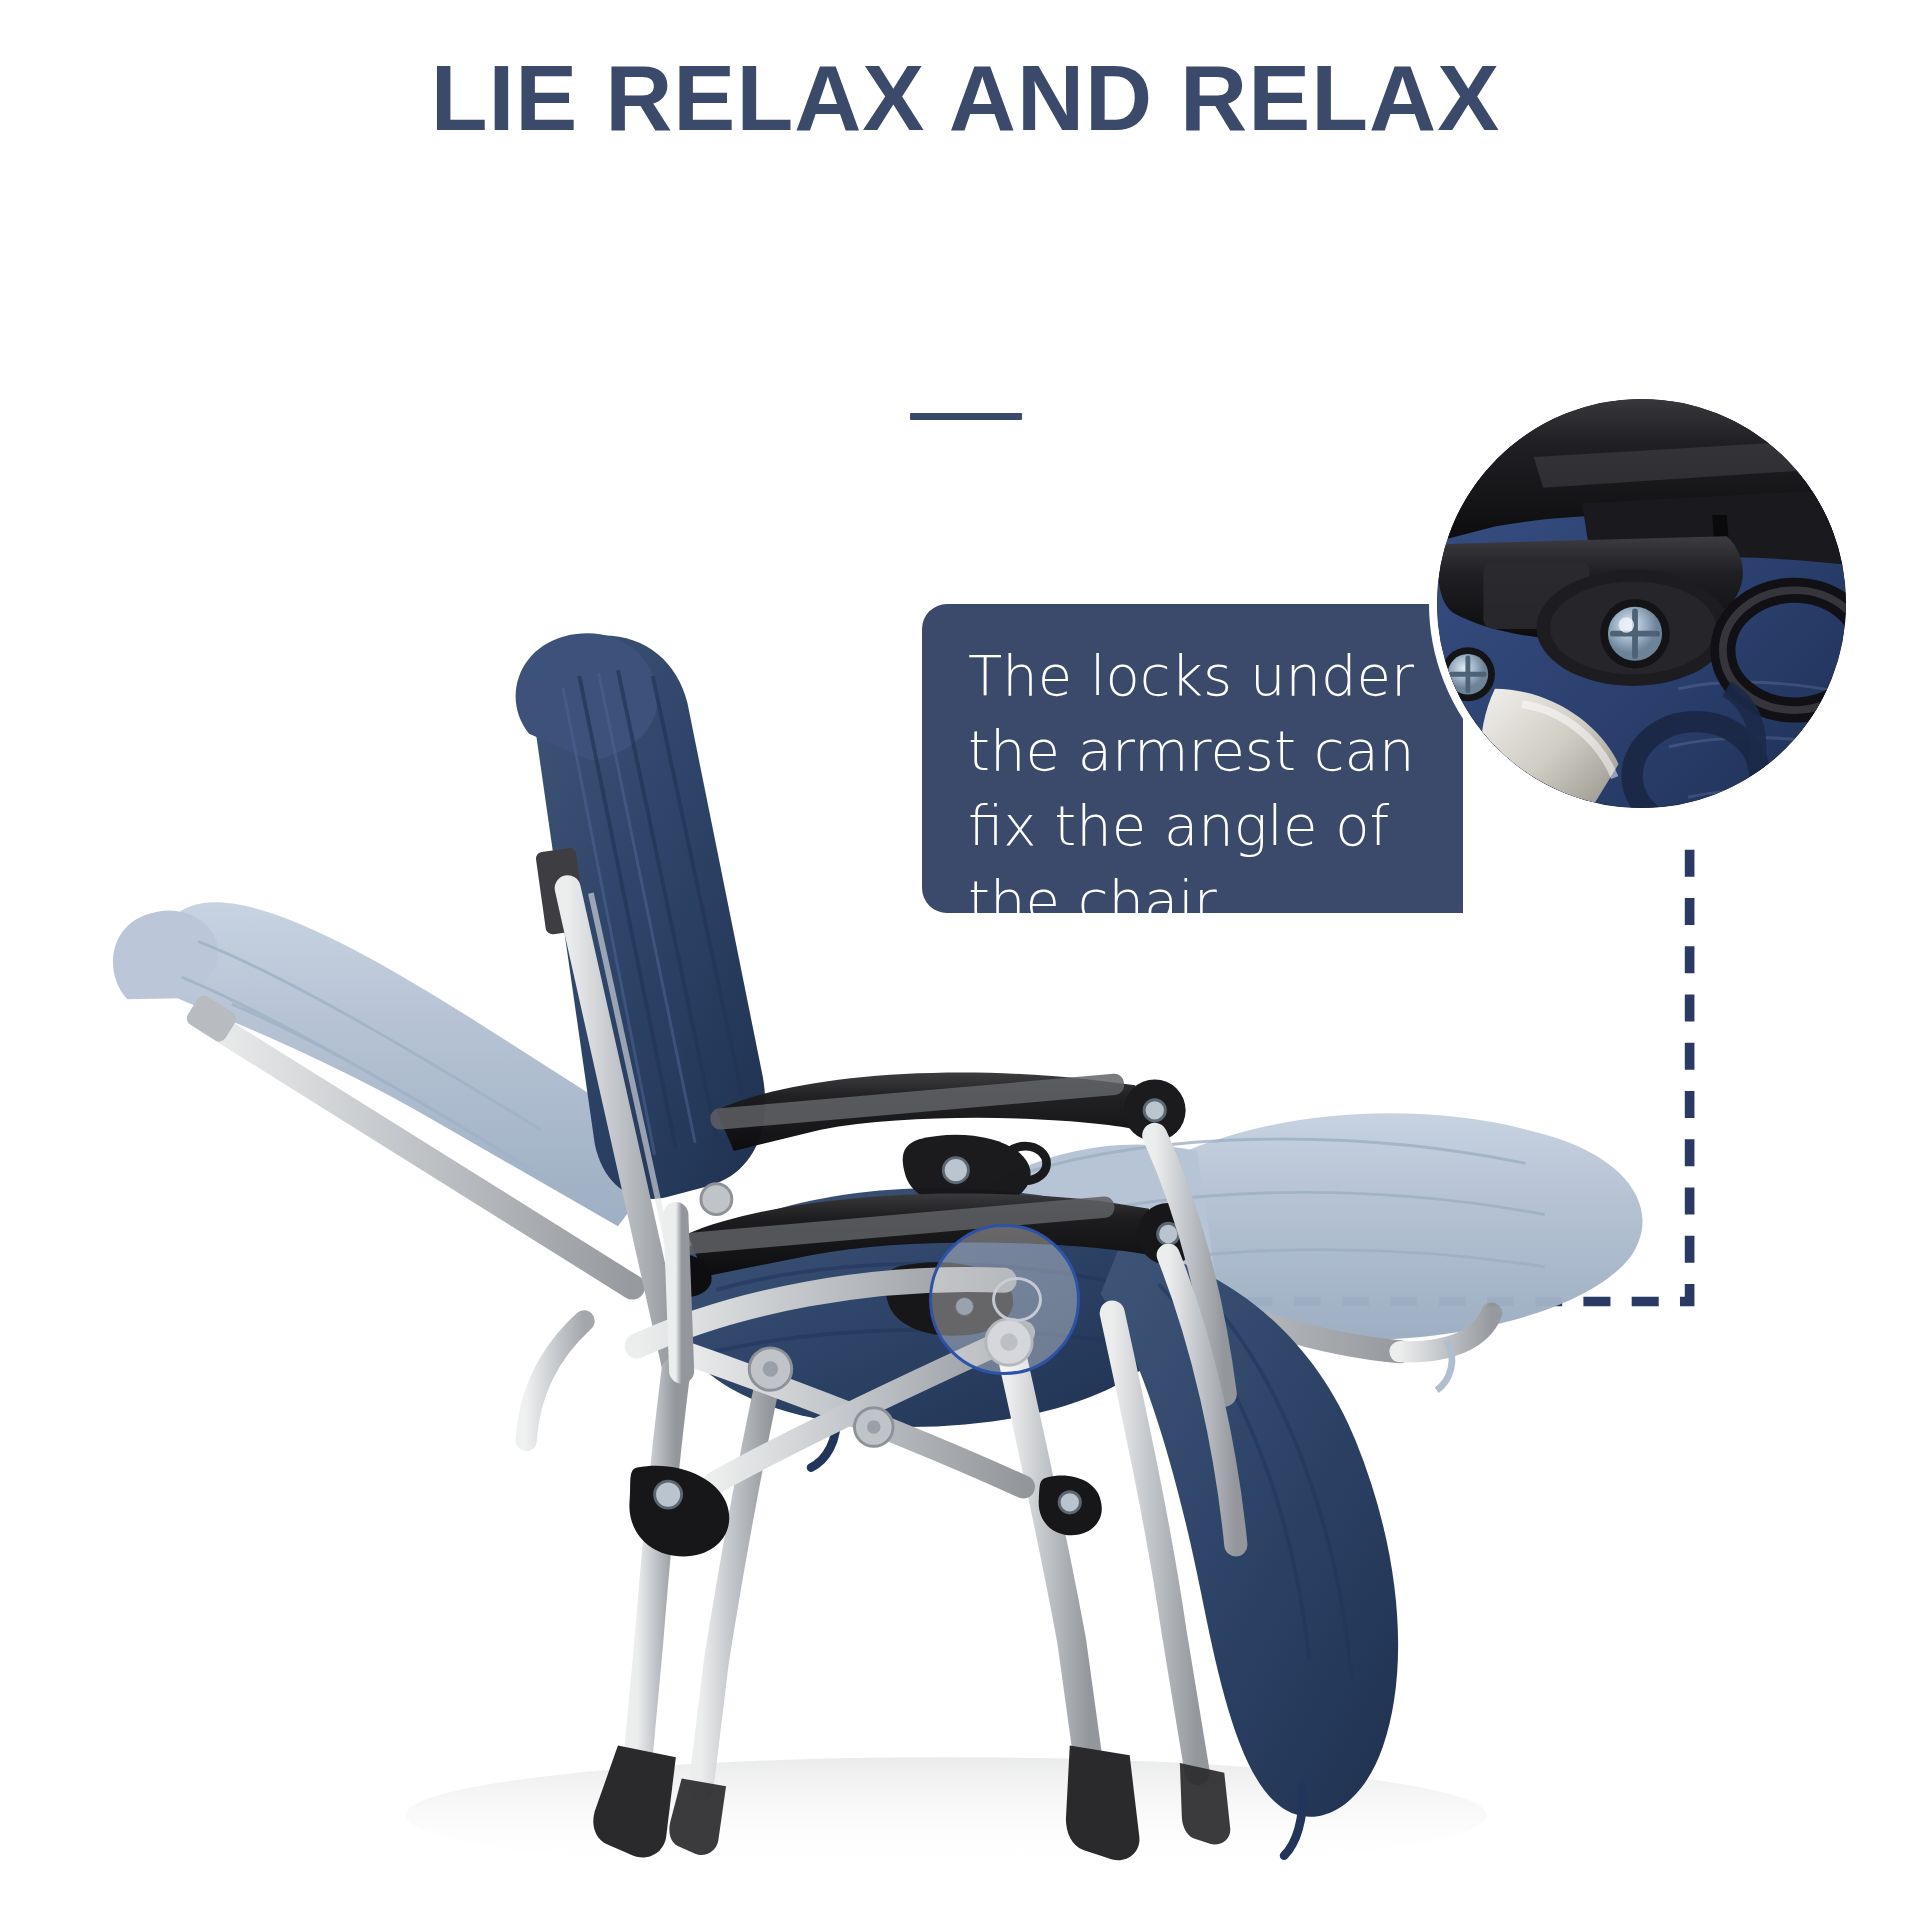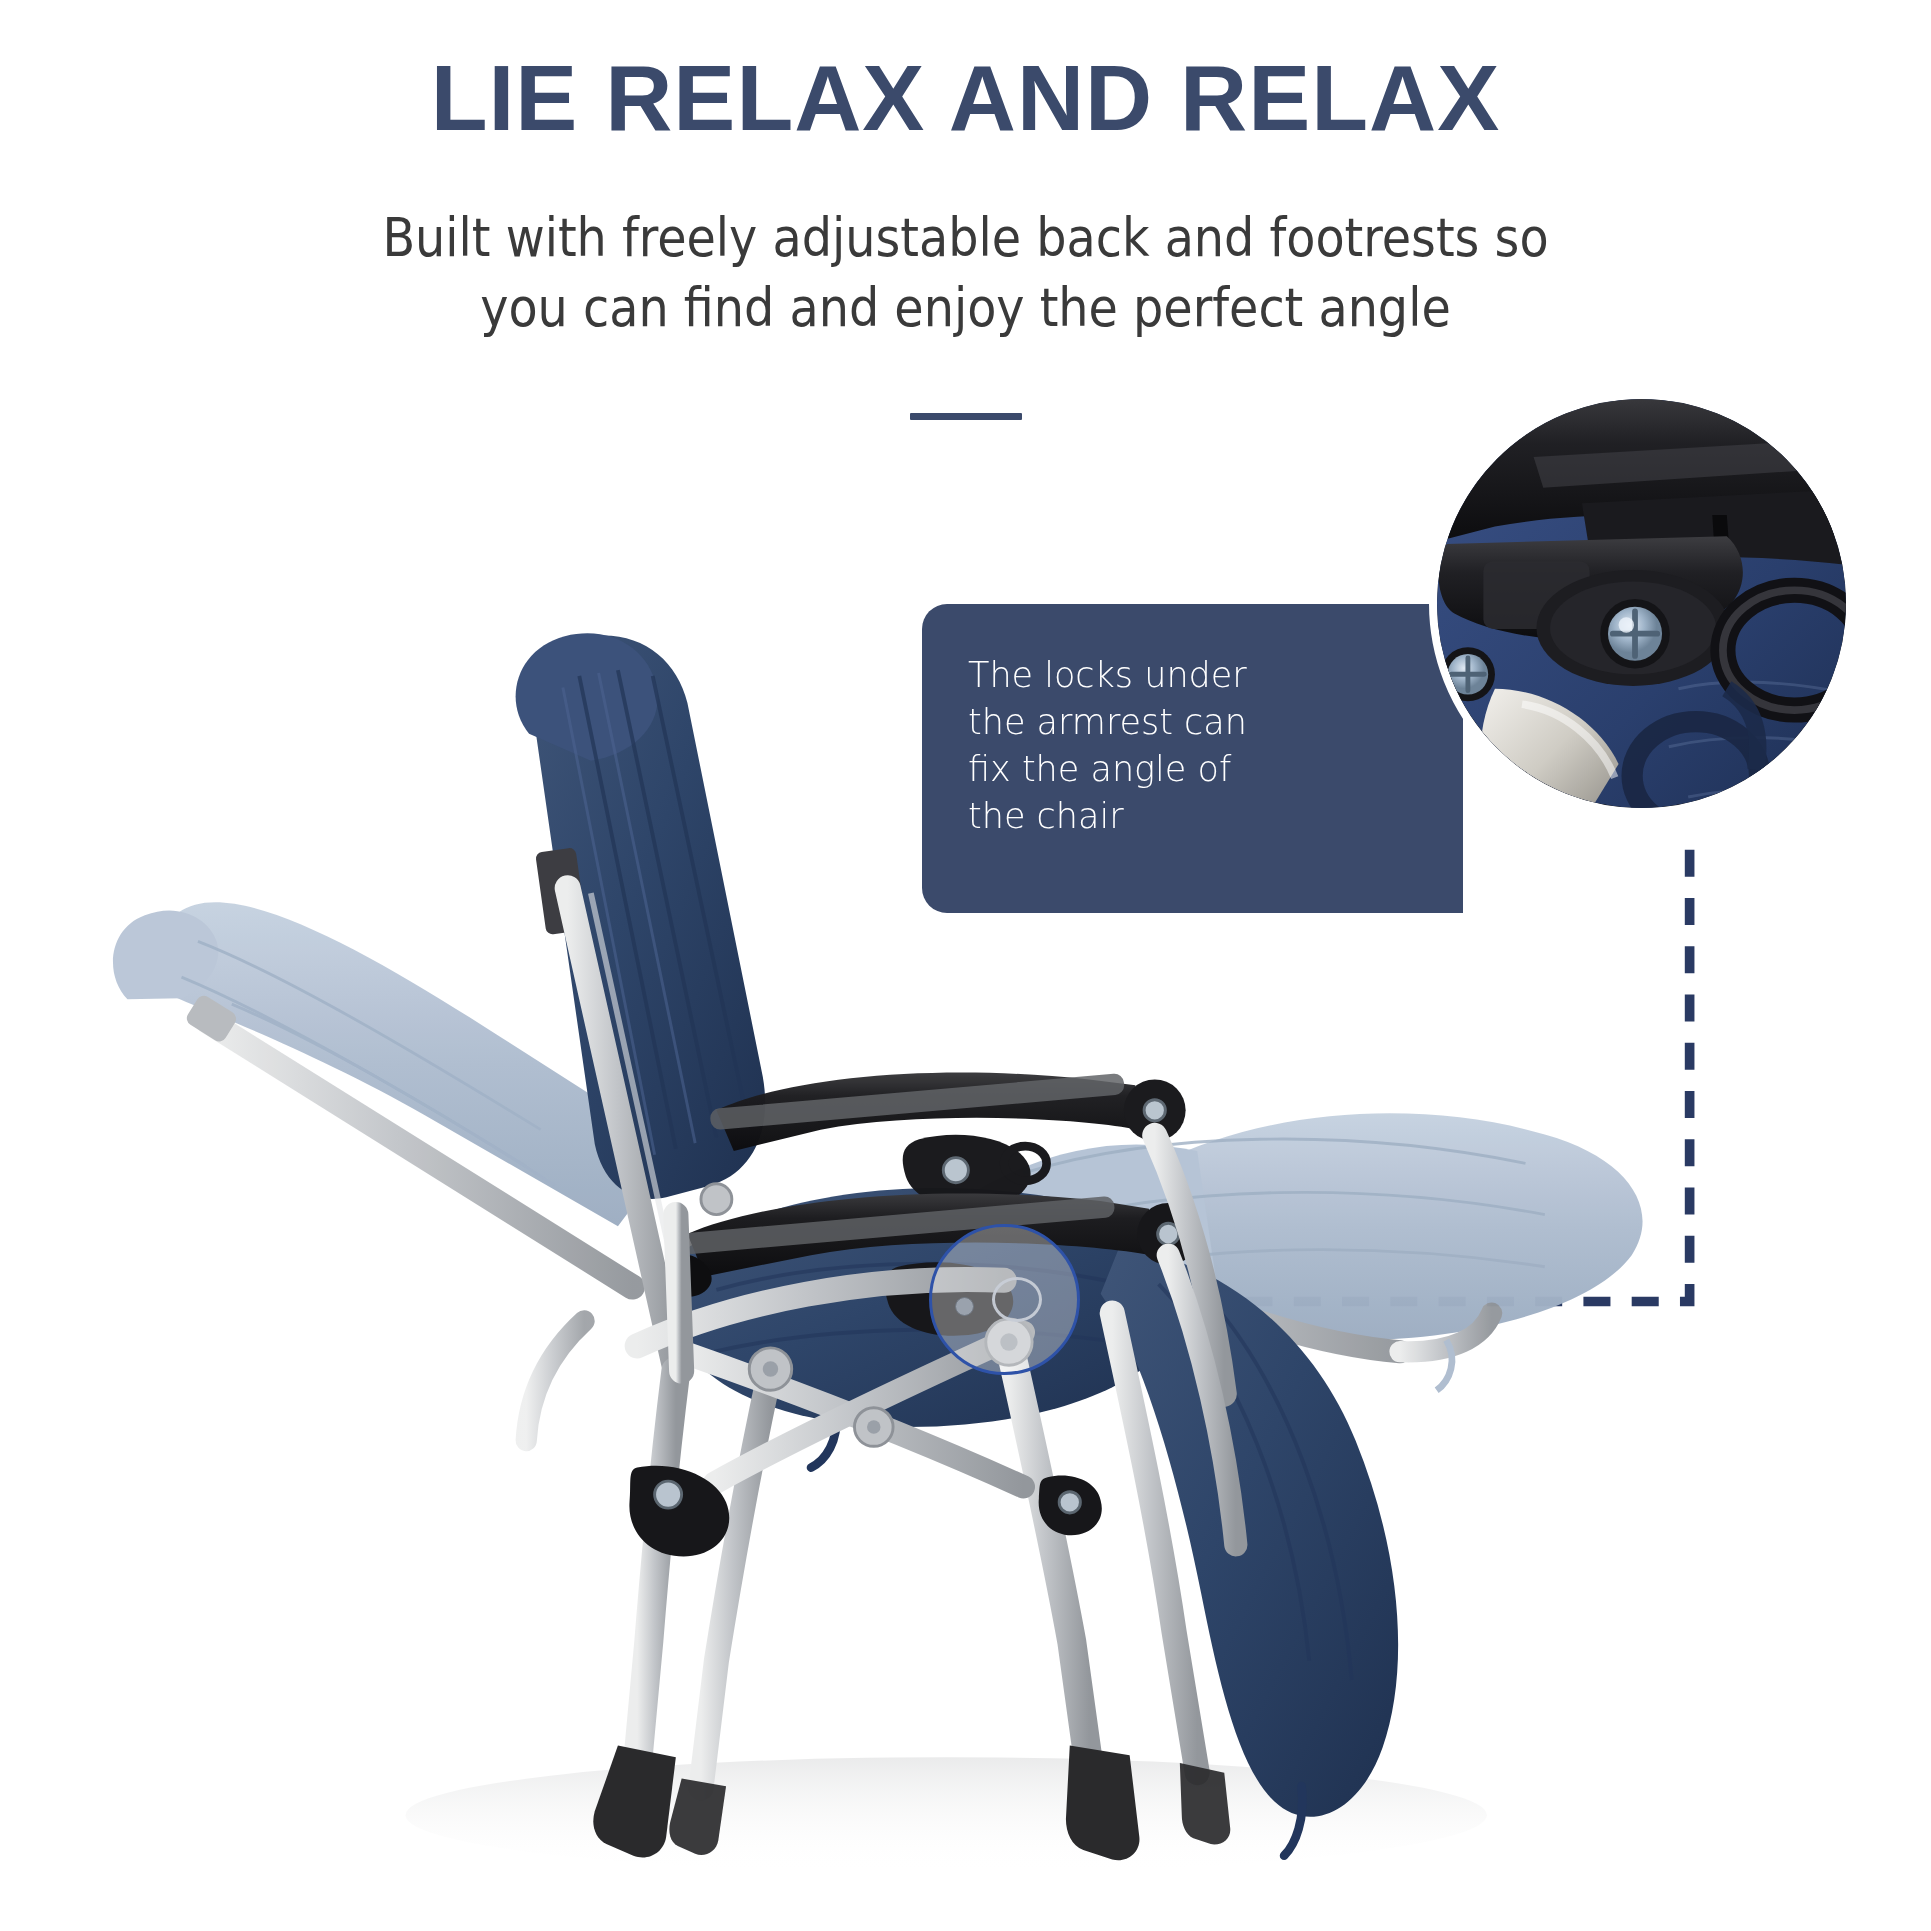--- a/index.html
+++ b/index.html
@@ -42,23 +42,23 @@
   .leader{position:absolute;left:0;top:0;width:1931px;height:1931px;pointer-events:none;}
 
   
   .callout{
     position:absolute;
     left:922px;top:604px;
     width:541px;height:309px;
     background:#3b4a6b;
     border-radius:25px 0 0 25px;
     box-sizing:border-box;
-    padding:48px 39px 0 46px;
+    padding:34px 39px 0 46px;
     color:#ffffff;
-    font-size:35px;
+    font-size:56px;
     line-height:1.34;
     font-weight:300;
     font-family:"DejaVu Sans","Liberation Sans",sans-serif;
     white-space:pre-line;
     z-index:3;
   }
 
   
   .detail-circle{
     position:absolute;
@@ -94,22 +94,20 @@
 
   .product{position:absolute;left:0;top:0;width:1931px;height:1931px;z-index:2;}
 </style>
 </head>
 <body>
 
 <div class="stage">
 
   <div class="headline">LIE RELAX AND RELAX</div>
 
-  <div class="subhead">Built with freely adjustable back and footrests so
-you can find and enjoy the perfect angle</div>
 
   <div class="divider"></div>
 
   <svg class="product" viewBox="0 0 2000 2000">
     <defs>
       <linearGradient id="gFrame" x1="0" y1="0" x2="0" y2="1">
         <stop offset="0%" stop-color="#e8e9ea"></stop>
         <stop offset="40%" stop-color="#c4c7ca"></stop>
         <stop offset="100%" stop-color="#8f9398"></stop>
       </linearGradient>

